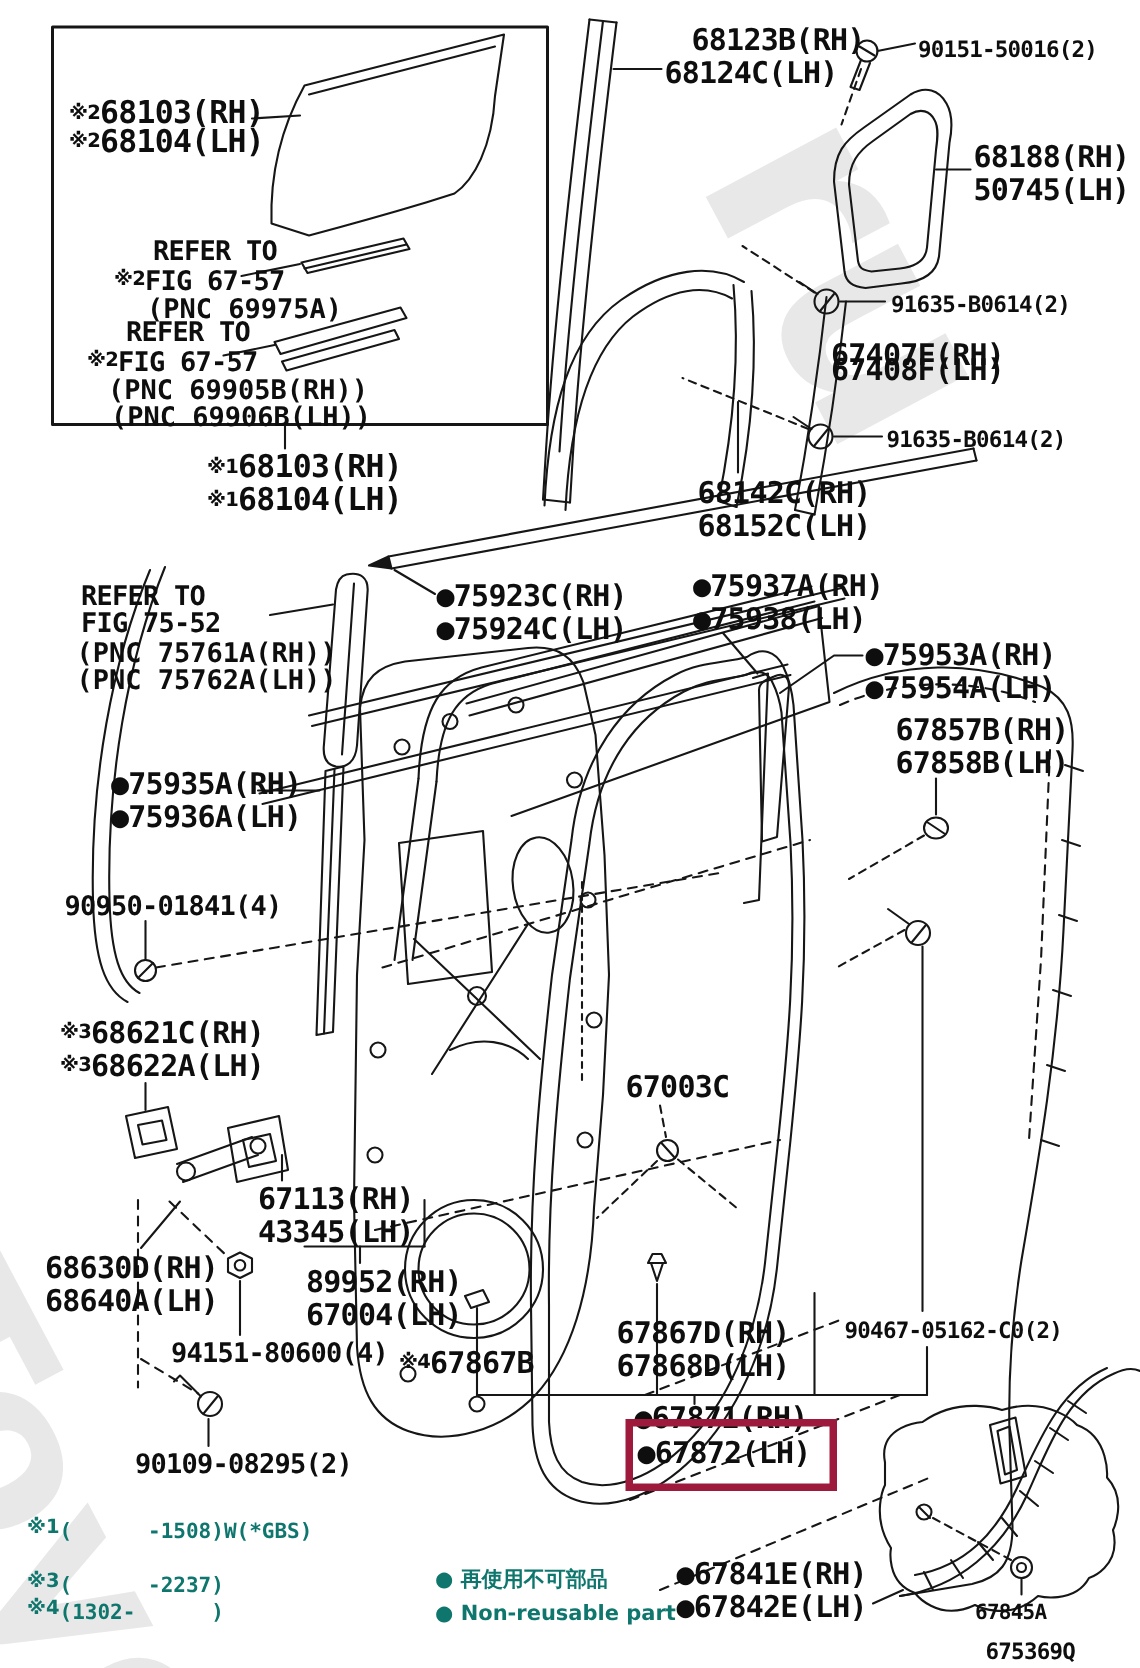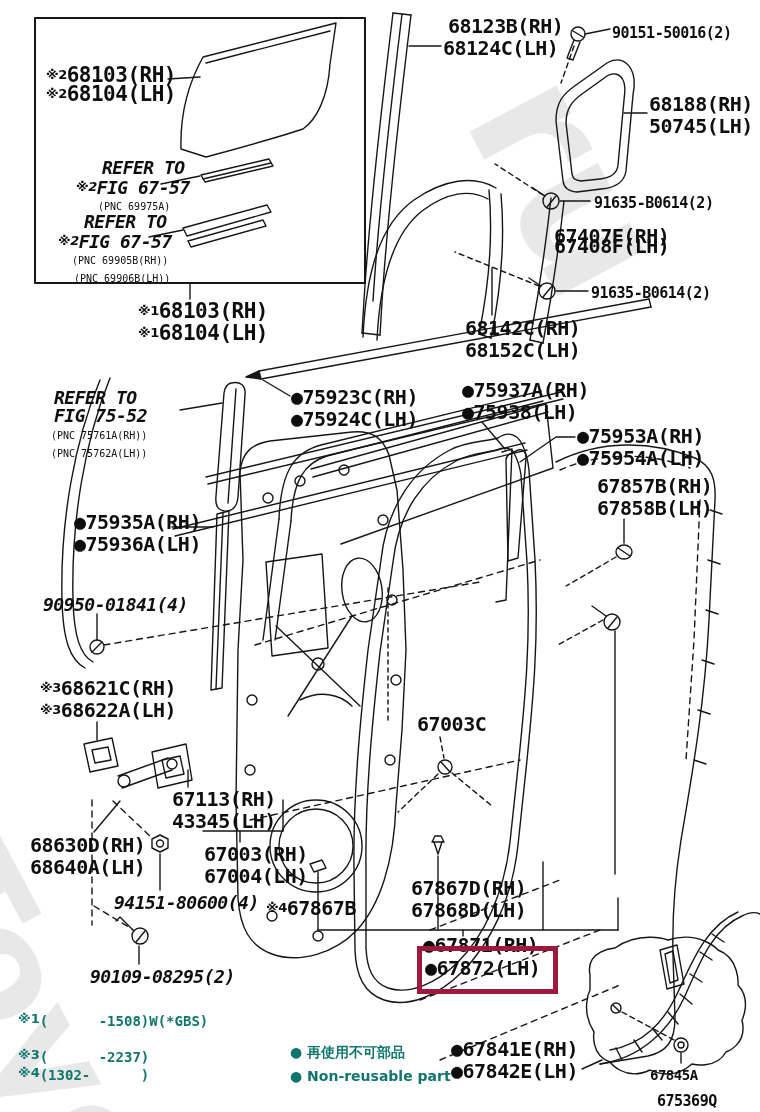--- a/index.html
+++ b/index.html
@@ -1,22 +1,22 @@
 <!DOCTYPE html>
 <html><head>
 <meta charset="utf-8">
 <style>
   html,body{margin:0;padding:0;background:#f2f2f2;}
   #page{position:relative;width:760px;height:1112px;background:#ffffff;overflow:hidden;
         font-family:"DejaVu Sans Mono", monospace;}
   svg{position:absolute;left:0;top:0;z-index:2;}
   .lbl{position:absolute;z-index:3;white-space:pre;font-weight:bold;font-size:20px;
        line-height:22px;color:#0e0e0e;letter-spacing:-0.5px;}
-  .md{font-size:18px;font-style:italic;} .sm{font-size:15px;}
-  .pnc{font-size:10px;font-weight:normal;letter-spacing:0;}
+  .md{font-size:18px;} .sm{font-size:15px;}
+  .pnc{font-size:18px;font-weight:bold;letter-spacing:0;}
   .star{font-size:13px;font-family:"DejaVu Sans",sans-serif;vertical-align:3px;font-weight:bold;}
   .leg{position:absolute;z-index:3;white-space:pre;font-size:14px;font-weight:bold;color:#0f766e;}
   .jp{font-family:"DejaVu Sans",sans-serif;font-size:14px;}
   .wm{position:absolute;z-index:1;font-family:"DejaVu Sans",sans-serif;font-weight:bold;
       color:#d6d6d6;opacity:0.55;transform-origin:left top;pointer-events:none;}
   #hl-box{position:absolute;z-index:4;border:5px solid #9e1a3c;background:transparent;}
 </style>
 </head>
 <body>
 
@@ -284,21 +284,21 @@
   <div class="lbl md" style="left:76px;top:176px"><span class="star">※2</span><span>FIG 67-57</span></div>
   <div class="lbl pnc" style="left:98px;top:196px">(PNC 69975A)</div>
   <div class="lbl md" style="left:84px;top:211px">REFER TO</div>
   <div class="lbl md" style="left:58px;top:230px"><span class="star">※2</span><span>FIG 67-57</span></div>
   <div class="lbl pnc" style="left:72px;top:250px">(PNC 69905B(RH))</div>
   <div class="lbl pnc" style="left:74px;top:268px">(PNC 69906B(LH))</div>
 
   <div class="lbl" style="left:138px;top:300px;font-size:21px"><span class="star">※1</span><span>68103(RH)</span></div>
   <div class="lbl" style="left:138px;top:322px;font-size:21px"><span class="star">※1</span><span>68104(LH)</span></div>
 
-  <div class="lbl" style="left:448px;top:15px">68123B(RH)</div>
+  <div class="lbl" style="left:461px;top:15px">68123B(RH)</div>
   <div class="lbl" style="left:443px;top:37px">68124C(LH)</div>
   <div class="lbl sm" style="left:612px;top:22px">90151-50016(2)</div>
   <div class="lbl" style="left:649px;top:93px">68188(RH)</div>
   <div class="lbl" style="left:649px;top:115px">50745(LH)</div>
   <div class="lbl sm" style="left:594px;top:192px">91635-B0614(2)</div>
   <div class="lbl" style="left:554px;top:225px">67407F(RH)</div>
   <div class="lbl" style="left:554px;top:235px">67408F(LH)</div>
   <div class="lbl sm" style="left:591px;top:282px">91635-B0614(2)</div>
 
   <div class="lbl" style="left:465px;top:317px">68142C(RH)</div>
@@ -319,26 +319,27 @@
   <div class="lbl" style="left:74px;top:533px">●75936A(LH)</div>
   <div class="lbl md" style="left:43px;top:594px">90950-01841(4)</div>
   <div class="lbl" style="left:40px;top:677px"><span class="star">※3</span><span>68621C(RH)</span></div>
   <div class="lbl" style="left:40px;top:699px"><span class="star">※3</span><span>68622A(LH)</span></div>
   <div class="lbl" style="left:417px;top:713px">67003C</div>
 
   <div class="lbl" style="left:172px;top:788px">67113(RH)</div>
   <div class="lbl" style="left:172px;top:810px">43345(LH)</div>
   <div class="lbl" style="left:30px;top:834px">68630D(RH)</div>
   <div class="lbl" style="left:30px;top:856px">68640A(LH)</div>
-  <div class="lbl" style="left:204px;top:843px">67003(RH)</div>
+  <div class="lbl" style="left:204px;top:843px">89952(RH)</div>
   <div class="lbl" style="left:204px;top:865px">67004(LH)</div>
   <div class="lbl md" style="left:114px;top:892px">94151-80600(4)</div>
   <div class="lbl" style="left:266px;top:897px"><span class="star">※4</span><span>67867B</span></div>
   <div class="lbl" style="left:411px;top:877px">67867D(RH)</div>
   <div class="lbl" style="left:411px;top:899px">67868D(LH)</div>
+  <div class="lbl sm" style="left:563px;top:876px">90467-05162-C0(2)</div>
   <div class="lbl" style="left:423px;top:934px">●67871(RH)</div>
   <div class="lbl" style="left:425px;top:957px">●67872(LH)</div>
   <div class="lbl md" style="left:90px;top:966px">90109-08295(2)</div>
 
   <div class="leg" style="left:18px;top:1011px"><span class="star">※1</span><span>(      -1508)W(*GBS)</span></div>
   <div class="leg" style="left:18px;top:1047px"><span class="star">※3</span><span>(      -2237)</span></div>
   <div class="leg" style="left:18px;top:1065px"><span class="star">※4</span><span>(1302-      )</span></div>
   <div class="leg jp" style="left:290px;top:1044px">● 再使用不可部品</div>
   <div class="leg jp" style="left:290px;top:1068px">● Non-reusable part</div>
 

